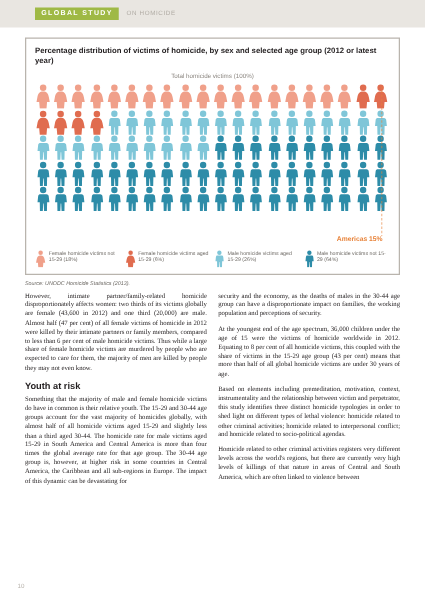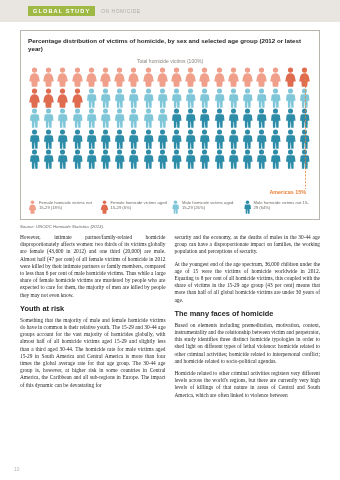--- a/index.html
+++ b/index.html
@@ -821,19 +821,18 @@
 
 <div class="cols">
   <div class="col">
     <p class="body">However, intimate partner/family-related homicide disproportionately affects women: two thirds of its victims globally are female (43,600 in 2012) and one third (20,000) are male. Almost half (47 per cent) of all female victims of homicide in 2012 were killed by their intimate partners or family members, compared to less than 6 per cent of male homicide victims. Thus while a large share of female homicide victims are murdered by people who are expected to care for them, the majority of men are killed by people they may not even know.</p>
     <h3 class="sub">Youth at risk</h3>
     <p class="body">Something that the majority of male and female homicide victims do have in common is their relative youth. The 15-29 and 30-44 age groups account for the vast majority of homicides globally, with almost half of all homicide victims aged 15-29 and slightly less than a third aged 30-44. The homicide rate for male victims aged 15-29 in South America and Central America is more than four times the global average rate for that age group. The 30-44 age group is, however, at higher risk in some countries in Central America, the Caribbean and all sub-regions in Europe. The impact of this dynamic can be devastating for</p>
   </div>
   <div class="col">
     <p class="body">security and the economy, as the deaths of males in the 30-44 age group can have a disproportionate impact on families, the working population and perceptions of security.</p>
     <p class="body">At the youngest end of the age spectrum, 36,000 children under the age of 15 were the victims of homicide worldwide in 2012. Equating to 8 per cent of all homicide victims, this coupled with the share of victims in the 15-29 age group (43 per cent) means that more than half of all global homicide victims are under 30 years of age.</p>
-    <h3 class="sub">The many faces of homicide</h3>
     <p class="body">Based on elements including premeditation, motivation, context, instrumentality and the relationship between victim and perpetrator, this study identifies three distinct homicide typologies in order to shed light on different types of lethal violence: homicide related to other criminal activities; homicide related to interpersonal conflict; and homicide related to socio-political agendas.</p>
     <p class="body">Homicide related to other criminal activities registers very different levels across the world's regions, but there are currently very high levels of killings of that nature in areas of Central and South America, which are often linked to violence between</p>
   </div>
 </div>
 
 <div class="folio">10</div>
 
 </body></html>

